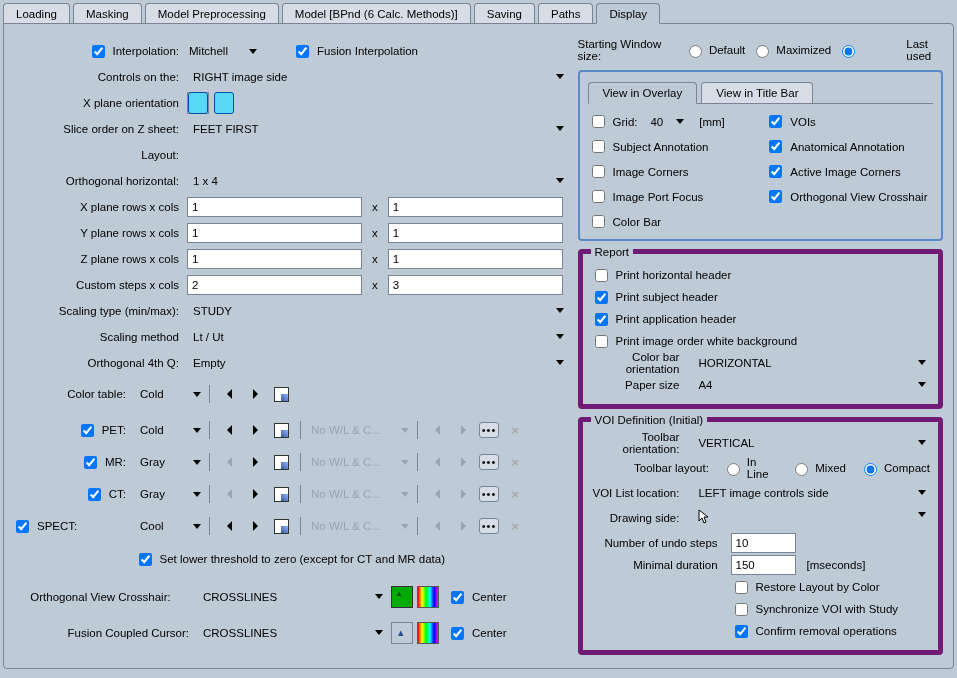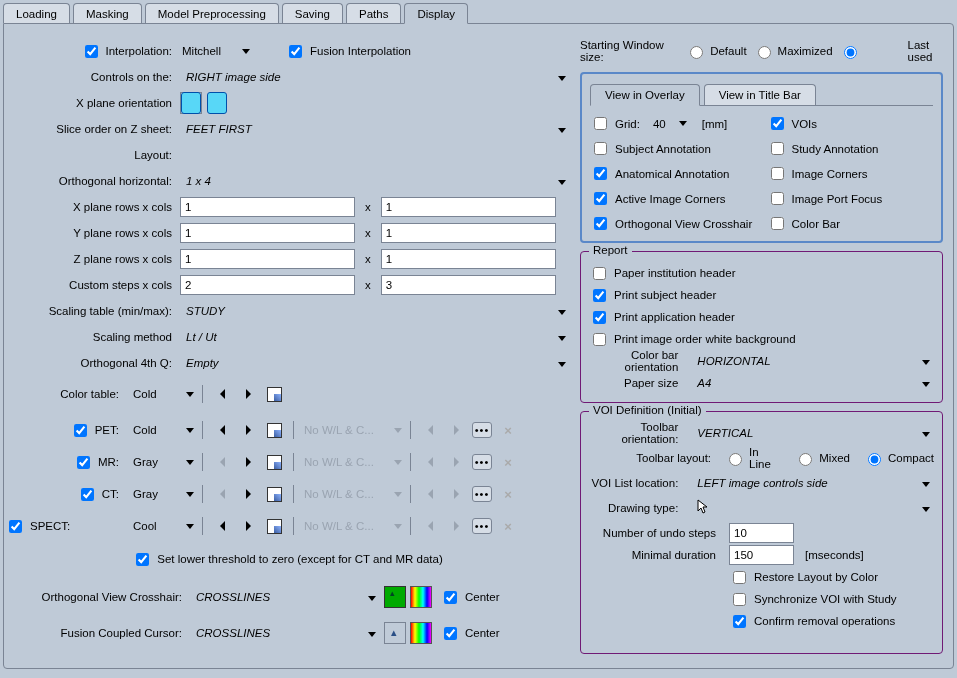--- a/index.html
+++ b/index.html
@@ -34,42 +34,42 @@
   }
   .tab.active {
     background: #BFCAD7;
     border-bottom: 1px solid #BFCAD7;
     margin-bottom: -1px;
   }
   .pane {
     border: 1px solid #7A8494;
     border-radius: 0 4px 4px 4px;
     margin: 0 3px 3px 3px;
-    padding: 14px 10px 14px 1px;
+    padding: 14px 10px 14px 8px;
     background: #BFCAD7;
     height: 646px;
     display: flex;
     gap: 10px;
   }
   .col-left { width: 565px; display:flex; flex-direction:column; gap:0; }
   .col-right { flex: 1; display:flex; flex-direction:column; gap:8px; }
   .row { display:flex; align-items:center; height:26px; }
   .label-col { width: 175px; text-align:right; padding-right:8px; font-size:11.5px; }
   .val-col { flex:1; display:flex; align-items:center; gap:4px; }
   input[type="checkbox"] { width:13px; height:13px; }
   input[type="text"] {
     border: 1px solid #7A8494;
     background: #fff;
     font-size: 11.5px;
     padding: 2px 4px;
     height: 20px;
     font-family: inherit;
   }
   .dd {
-    display:flex; align-items:center; width:100%; cursor:pointer;font-style:italic;
+    display:flex; align-items:flex-start; width:100%; cursor:pointer;
   }
   .dd .dd-text { flex:1; padding: 2px 6px; }
   .dd .dd-arrow { width:16px; text-align:center; }
   .tri-down {
     width:0;height:0;border-left:4px solid transparent;border-right:4px solid transparent;
     border-top:5px solid #000; display:inline-block;
   }
   .tri-left, .tri-right {
     width:0;height:0;display:inline-block;
     border-top:5px solid transparent;border-bottom:5px solid transparent;
@@ -91,21 +91,21 @@
     content:"";position:absolute;right:0;bottom:0;width:7px;height:7px;
     background: linear-gradient(45deg,#3b5da0,#8db3ff);
   }
   .ellipsis-btn {
     width:20px;height:16px;border:1px solid #7A8494;border-radius:3px;
     display:inline-flex;align-items:center;justify-content:center;
     background:#D6DDE6;font-size:11px;letter-spacing:1px;
   }
   .xmark { color:#aaa; font-weight:bold; font-size:13px; }
   .groupbox {
-    border:1px solid #701a75; border-radius:4px; position:relative;
+    border:5px solid #701a75; border-radius:4px; position:relative;
     padding: 10px 8px 8px 8px; background:#BFCAD7;
   }
   .groupbox-title {
     position:absolute; top:-8px; left:8px; background:#BFCAD7;
     padding:0 4px; font-size:11.5px;
   }
   .radio-row { display:flex; align-items:center; gap:4px; }
   .subtabs {
     display:flex; border-bottom:1px solid #7A8494; margin-bottom:8px;
   }
@@ -145,20 +145,21 @@
   .rpt-row { display:flex;align-items:center;gap:5px;height:22px;}
   .rlbl { width:135px; text-align:right; padding-right:8px;}
 </style>
 </head>
 <body>
 
 <div class="tabs-top">
   <div class="tab">Loading</div>
   <div class="tab">Masking</div>
   <div class="tab">Model Preprocessing</div>
+  <div class="tab">Model  [BPnd (6 Calc. Methods)]</div>
   <div class="tab">Saving</div>
   <div class="tab">Paths</div>
   <div class="tab active">Display</div>
 </div>
 
 <div class="pane">
   <div class="col-left">
 
     <div class="row">
       <div class="label-col">
@@ -253,21 +254,21 @@
     <div class="row">
       <div class="label-col">Custom steps x cols</div>
       <div class="val-col">
         <input type="text" style="width: 175px;" value="2">
         <span style="padding:0 6px;">x</span>
         <input type="text" style="width: 175px;" value="3">
       </div>
     </div>
 
     <div class="row">
-      <div class="label-col">Scaling table (min/max):</div>
+      <div class="label-col">Scaling type (min/max):</div>
       <div class="val-col">
         <div class="dd">
           <span class="dd-text">STUDY</span>
           <span class="dd-arrow"><span class="tri-down"></span></span>
         </div>
       </div>
     </div>
 
     <div class="row">
       <div class="label-col">Scaling method</div>
@@ -473,21 +474,21 @@
     <div class="row" style="justify-content:center;margin-top:2px;">
       <label class="chk">
         <input type="checkbox" checked="" style="">
         <span>Set lower threshold to zero (except for CT and MR data)</span>
       </label>
     </div>
 
     <div style="height:12px;"></div>
 
     <div class="row">
-      <div class="label-col" style="width:185px;">Orthogonal View Crosshair:</div>
+      <div class="label-col" style="width:185px;text-align:center;">Orthogonal View Crosshair:</div>
       <div class="val-col">
         <div class="dd" style="width:190px;">
           <span class="dd-text">CROSSLINES</span>
           <span class="dd-arrow"><span class="tri-down"></span></span>
         </div>
         <span class="color-swatch green-sq"></span>
         <span class="color-swatch rainbow"></span>
         <label class="chk" style="margin-left:4px;">
           <input type="checkbox" checked="" style="">
           <span>Center</span>
@@ -548,24 +549,20 @@
         </div>
         <label class="chk">
             <input type="checkbox" checked="" style="">
             <span>VOIs</span>
           </label>
         <label class="chk">
             <input type="checkbox" style="">
             <span>Subject Annotation</span>
           </label>
         <label class="chk">
-            <input type="checkbox" style="">
-            <span>Study Annotation</span>
-          </label>
-        <label class="chk">
             <input type="checkbox" checked="" style="">
             <span>Anatomical Annotation</span>
           </label>
         <label class="chk">
             <input type="checkbox" style="">
             <span>Image Corners</span>
           </label>
         <label class="chk">
             <input type="checkbox" checked="" style="">
             <span>Active Image Corners</span>
@@ -582,21 +579,21 @@
             <input type="checkbox" style="">
             <span>Color Bar</span>
           </label>
       </div>
     </div>
 
     <div class="groupbox">
       <div class="groupbox-title">Report</div>
       <div class="rpt-row">
           <input type="checkbox" style="">
-          <span>Paper institution header</span>
+          <span>Print horizontal header</span>
         </div>
       <div class="rpt-row">
           <input type="checkbox" checked="" style="">
           <span>Print subject header</span>
         </div>
       <div class="rpt-row">
           <input type="checkbox" checked="" style="">
           <span>Print application header</span>
         </div>
       <div class="rpt-row">
@@ -644,21 +641,21 @@
           </label>
       </div>
       <div class="rpt-row">
         <span class="rlbl">VOI List location:</span>
         <div class="dd">
           <span class="dd-text">LEFT image controls side</span>
           <span class="dd-arrow"><span class="tri-down"></span></span>
         </div>
       </div>
       <div class="rpt-row" style="height:28px;">
-        <span class="rlbl">Drawing type:</span>
+        <span class="rlbl">Drawing side:</span>
         <div class="dd">
           <span class="dd-text">
             <svg width="12" height="16" viewBox="0 0 12 16">
                 <path d="M1 1 L1 12 L4 9 L6 14 L8 13 L6 8 L10 8 Z" fill="#fff" stroke="#000" stroke-width="1"></path>
               </svg>
           </span>
           <span class="dd-arrow"><span class="tri-down"></span></span>
         </div>
       </div>
       <div class="rpt-row">

